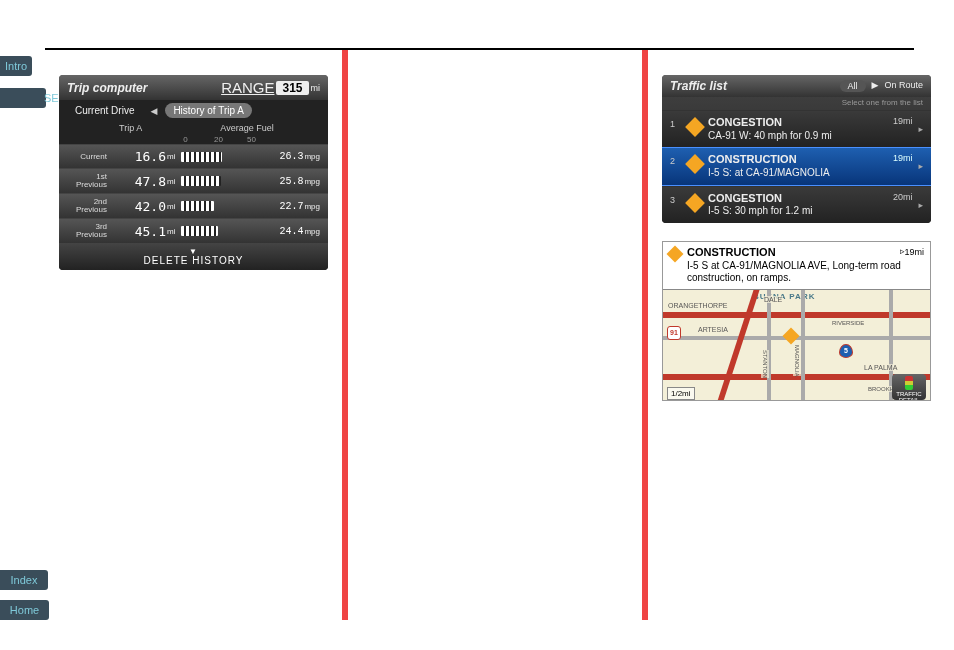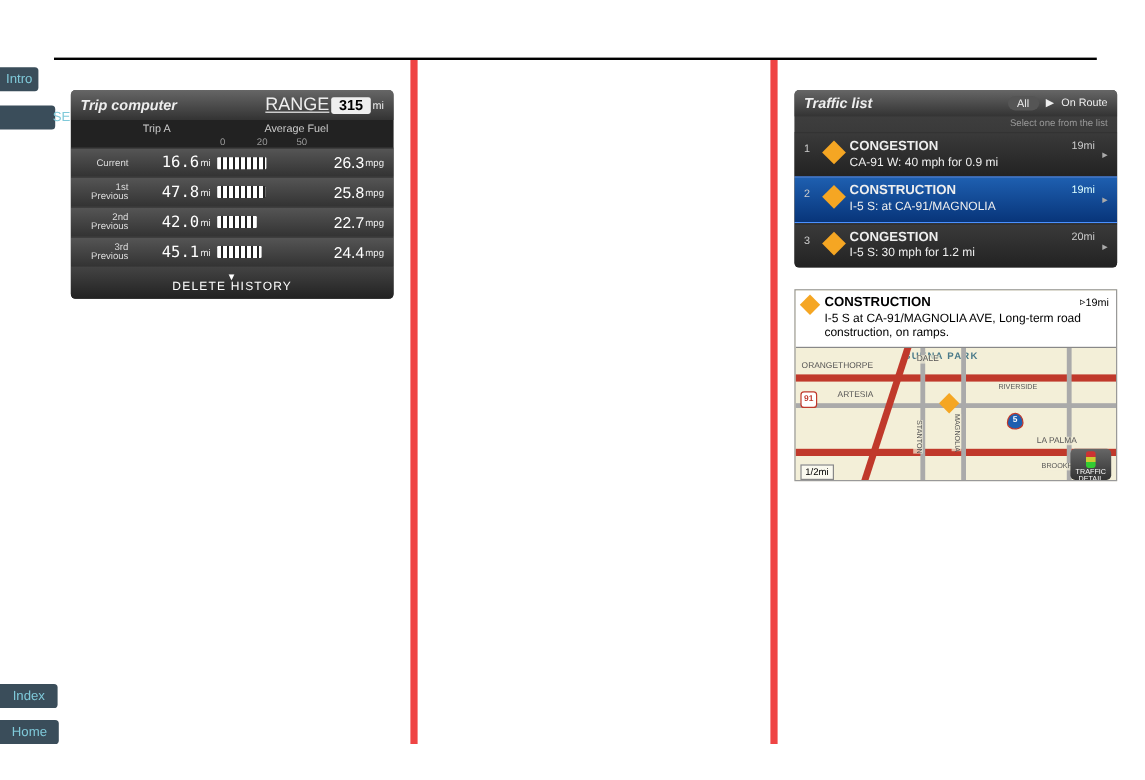--- a/index.html
+++ b/index.html
@@ -112,21 +112,21 @@
     padding: 4px 8px;
     border-top: 1px solid #444;
     font-size: 10px;
     background: linear-gradient(#555,#333);
   }
   .tc-row .label { width: 44px; font-size: 8px; line-height: 1; color: #ddd; text-align:right; padding-right:4px;}
   .tc-row .dist { width: 55px; text-align: right; font-family: monospace; font-size: 13px; color:#fff;}
   .tc-row .dist-u { font-size: 8px; margin-left:1px; }
   .tc-row .bars { flex: 1; padding: 0 6px; }
   .bar-graph { height: 10px; background: repeating-linear-gradient(90deg,#fff 0 3px,#222 3px 5px); border-radius:1px; }
-  .tc-row .mpg { width: 50px; text-align: right; font-family: Liberation Sans, sans-serif; font-size: 13px; color:#fff;}
+  .tc-row .mpg { width: 50px; text-align: right; font-family: Liberation Mono, monospace; font-size: 10px; color:#fff;}
   .tc-row .mpg-u { font-size: 8px; margin-left:1px;}
   .tc-footer {
     text-align: center;
     padding: 4px;
     font-size: 10px;
     letter-spacing: 1px;
     background: linear-gradient(#444,#222);
     color:#fff;
   }
   .tc-footer .tri-down { font-size:8px; display:block; margin-bottom:-1px;}
@@ -258,20 +258,25 @@
 <div class="content">
   <div class="columns">
 
     <div class="col col1">
       <div class="trip-computer">
         <div class="tc-header">
           <span class="tc-title">Trip computer</span>
           <span class="tc-range-label">RANGE</span>
           <span class="tc-range">315</span>
           <span class="tc-range-unit">mi</span>
+        </div>
+        <div class="tc-tabs">
+          <span class="tc-tab">Current Drive</span>
+          <span class="tc-arrow">◀</span>
+          <span class="tc-tab active">History of Trip A</span>
         </div>
         <div class="tc-cols">
           <span class="cA">Trip A</span>
           <span class="cB">Average Fuel</span>
         </div>
         <div class="tc-scale">
           <span>0</span>
           <span>20</span>
           <span>50</span>
         </div>

